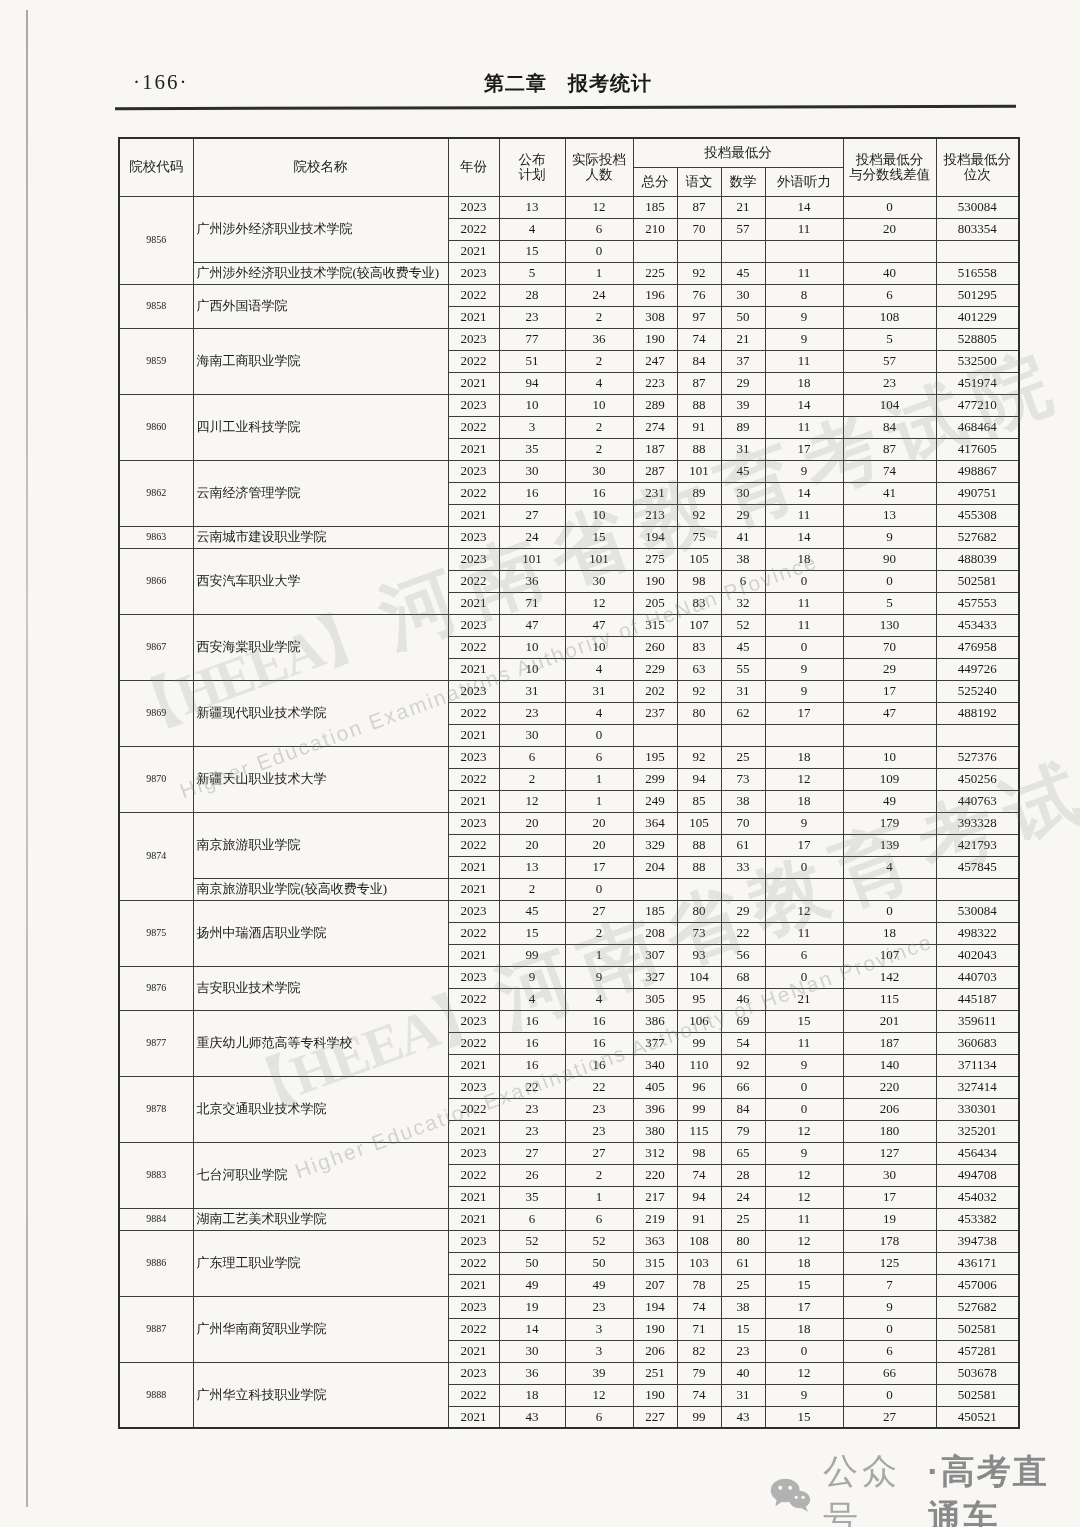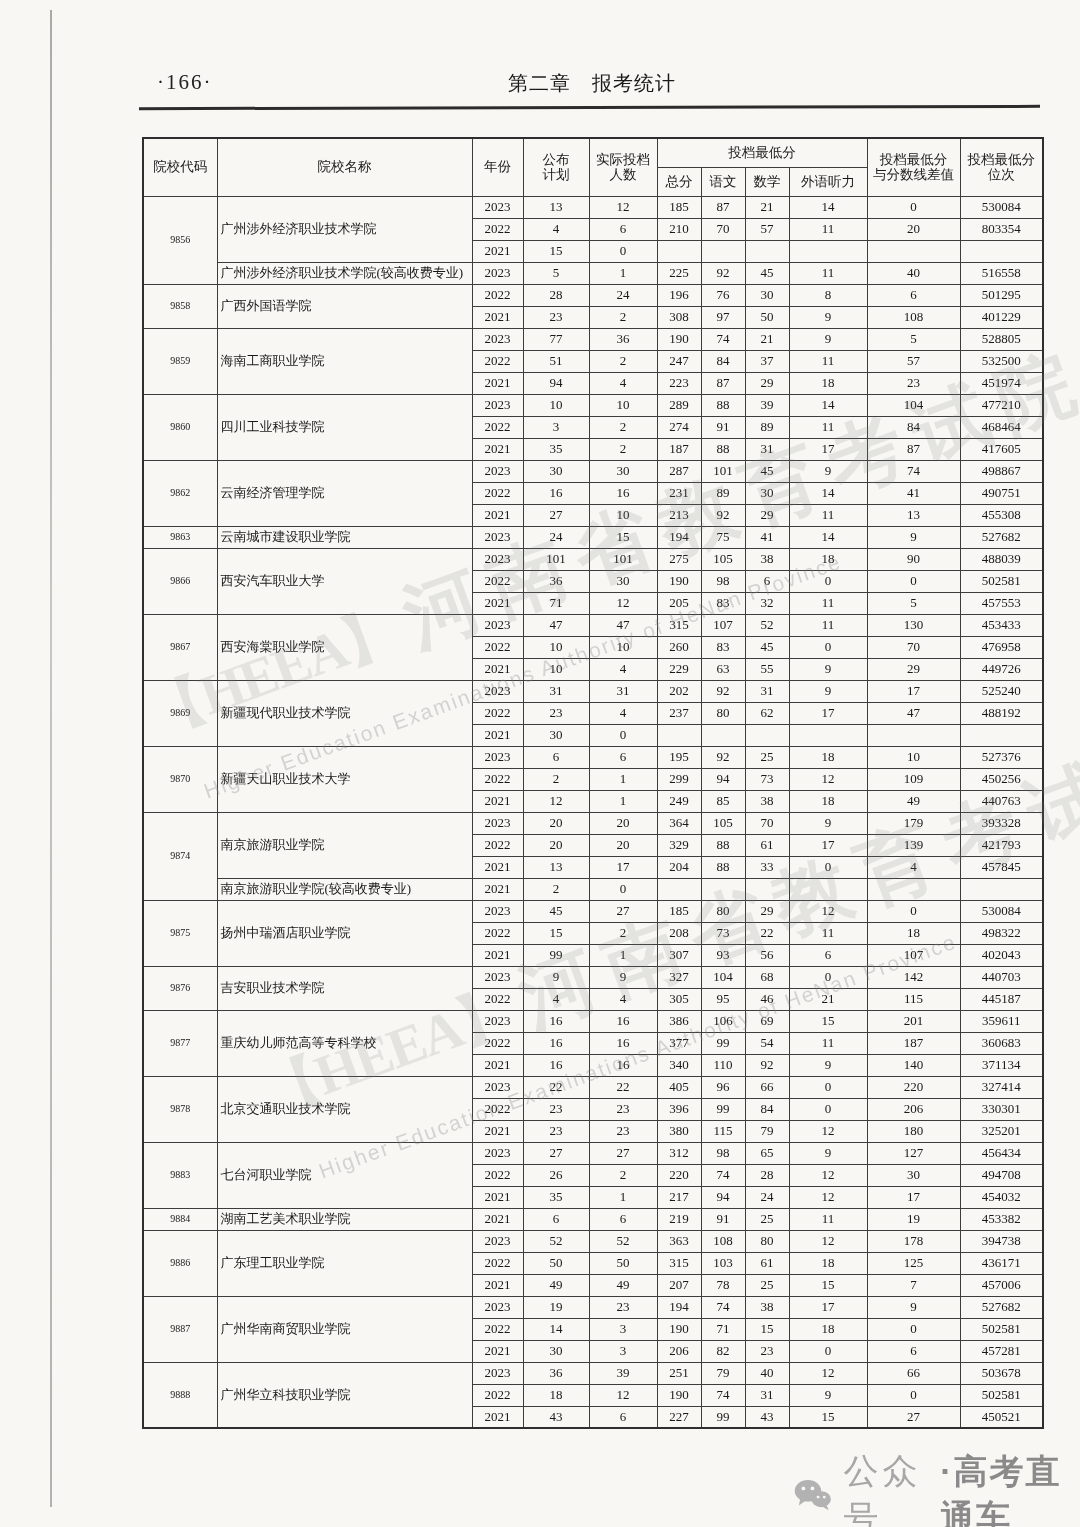--- a/index.html
+++ b/index.html
@@ -5,37 +5,37 @@
   * { margin: 0; padding: 0; box-sizing: border-box; }
   html, body { width: 1080px; }
   body {
     width: 1080px; height: 1527px;
     background: #f8f7f4;
     font-family: "Liberation Serif", "DejaVu Serif", serif;
     color: #1d1d1d;
     position: relative;
     overflow: hidden;
   }
-  .page { position: absolute; inset: 0; margin-left: 24px; }
+  .page { position: absolute; inset: 0; }
 
   
   .binding-line {
     position: absolute; left: 26px; top: 10px; bottom: 20px;
     width: 2px; background: linear-gradient(180deg, #8f8f8f, #b5b5b5 40%, #9a9a9a);
     opacity: .75;
   }
 
   
   .page-number {
     position: absolute; left: 133px; top: 70px;
     font-size: 21px; letter-spacing: 2px; color: #222;
   }
   .chapter-title {
     position: absolute; left: 118px; top: 70px; width: 900px;
-    text-align: center; font-size: 20px; font-weight: normal; color: #1a1a1a;
+    text-align: center; font-size: 20px; font-weight: bold; color: #1a1a1a;
     letter-spacing: 1px;
   }
   .head-rule {
     position: absolute; left: 115px; top: 106px; width: 901px; height: 3px;
     background: #2c2c2c; transform: rotate(-0.15deg);
   }
 
   
   table.stats {
     position: absolute; left: 118px; top: 137px;

